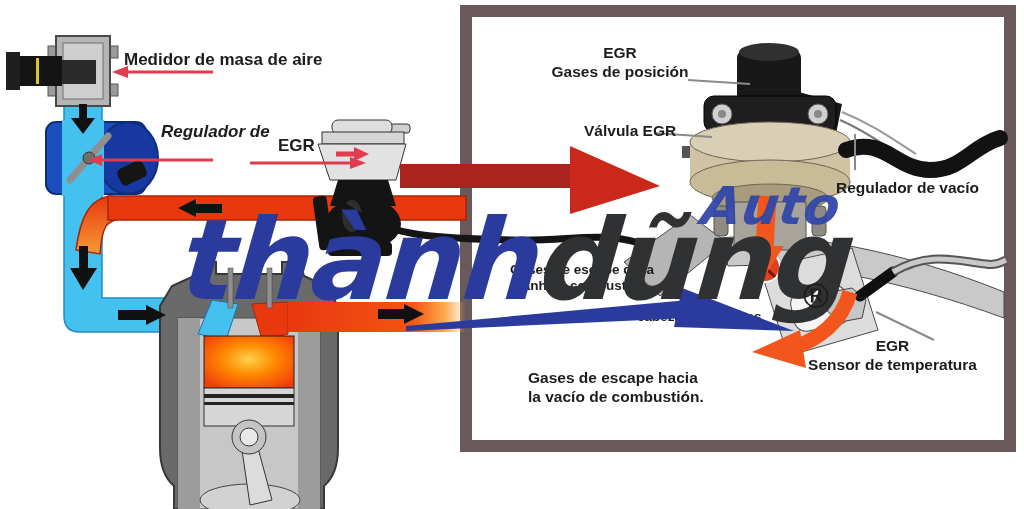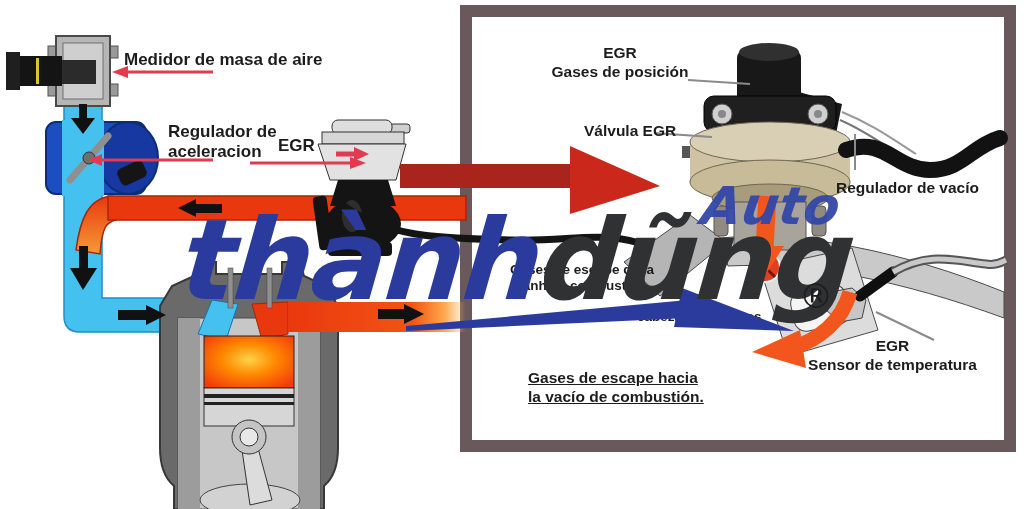--- a/index.html
+++ b/index.html
@@ -229,23 +229,22 @@
       <line x1="654" y1="133" x2="712" y2="137"></line>
       <line x1="855" y1="134" x2="855" y2="170"></line>
       <line x1="876" y1="312" x2="934" y2="340"></line>
     </g>
   </svg>
 
   <div class="lbl f17" style="left:124px;top:50px;">
     <span>Medidor de masa de aire</span>
   </div>
 
-  <div class="lbl f17" style="left:168px;top:122px;">
+  <div class="lbl f17" style="left:161px;top:122px;font-style:italic;">
     <span class="ln">Regulador de</span>
-    <span class="ln">aceleracion</span>
   </div>
 
   <div class="lbl f17" style="left:278px;top:136px;">
     <span>EGR</span>
   </div>
 
   <div class="lbl f15 ctr" style="left:545px;top:44px;width:150px;">
     <span class="ln">EGR</span>
     <span class="ln">Gases de posición</span>
   </div>
@@ -260,21 +259,21 @@
 
   <div class="lbl f13" style="left:510px;top:262px;">
     <span class="ln">Gases de escape de la</span>
     <span class="ln">thành de combustión</span>
   </div>
 
   <div class="lbl f13" style="left:637px;top:309px;">
     <span>cabeza de cilindros</span>
   </div>
 
-  <div class="lbl f15" style="left:528px;top:369px;text-decoration:underline;">
+  <div class="lbl f15" style="left:528px;top:369px;">
     <span class="ln">Gases de escape hacia</span>
     <span class="ln">la vacío de combustión.</span>
   </div>
 
   <div class="lbl f15 ctr" style="left:790px;top:337px;width:205px;">
     <span class="ln">EGR</span>
     <span class="ln">Sensor de temperatura</span>
   </div>
 
   <svg class="wm" style="left:0;top:0;" width="1024" height="509" viewBox="0 0 1024 509">

